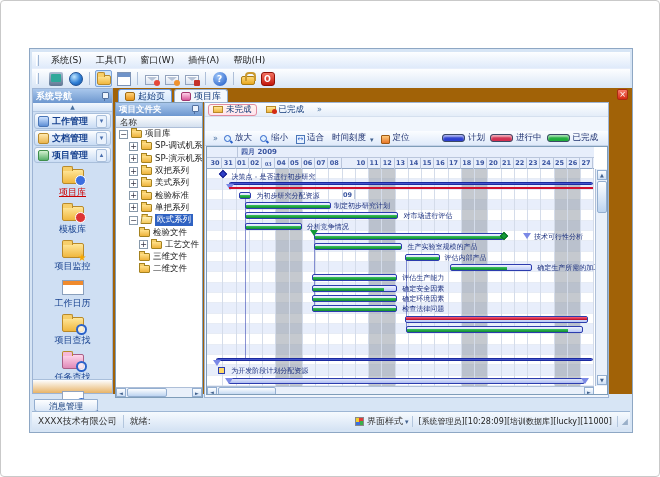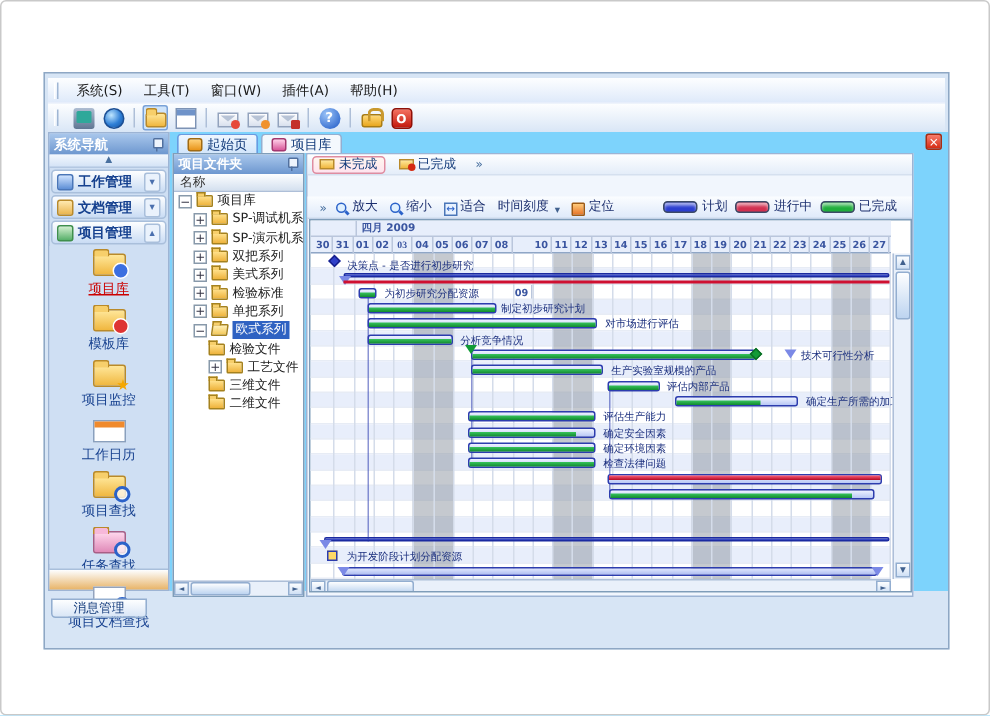--- a/index.html
+++ b/index.html
@@ -28,21 +28,21 @@
 .mail-send-icon::after{content:"";position:absolute;right:-2px;bottom:-2px;width:6px;height:6px;background:#f0922e;border-radius:50%}
 .mail-alert-icon::after{content:"";position:absolute;right:-2px;bottom:-2px;width:6px;height:6px;background:#c4322a;border-radius:1px}
 .help-icon{border-radius:50%;background:radial-gradient(circle at 35% 30%,#9cc4f8,#1a56c4);color:#fff;font-size:9px;font-weight:bold;text-align:center;line-height:14px}
 .help-icon::after{content:"?"}
 .lock-icon{background:linear-gradient(#ffd978,#e8a71f);border:1px solid #a87c14;border-radius:2px;height:9px;margin-top:4px}
 .lock-icon::before{content:"";position:absolute;left:3px;top:-5px;width:7px;height:7px;border:2px solid #c99узнать}
 .lock-icon::before{content:"";position:absolute;left:3px;top:-5px;width:7px;height:7px;border:2px solid #c9992e;border-bottom:none;border-radius:4px 4px 0 0}
 .shutdown-icon{background:linear-gradient(#f47262,#c3170b);border:1px solid #8f1007;border-radius:3px;color:#fff;font-size:8px;font-weight:bold;text-align:center;line-height:13px}
 .shutdown-icon::after{content:"O"}
 
-#workspace{position:absolute;left:2px;top:39px;width:600px;height:306px;background:#7dd3fc}
+#workspace{position:absolute;left:2px;top:39px;width:600px;height:306px;background:#a16207}
 
 #nav{position:absolute;left:0;top:0;width:81px;height:306px;background:#cfdff3;border:1px solid #9db4d4;display:flex;flex-direction:column}
 #nav-header{height:14px;background:linear-gradient(#a9c7ec,#6d97cf);color:#fff;font-size:9px;font-weight:bold;display:flex;align-items:center;justify-content:space-between;padding:0 3px;flex:none}
 .pin{width:8px;height:9px;position:relative;flex:none}
 .pin::before{content:"";position:absolute;left:1px;top:0;width:5px;height:5px;background:#eef4fc;border:1px solid #51709f;border-radius:1px}
 .pin::after{content:"";position:absolute;left:3px;top:6px;width:1px;height:3px;background:#51709f}
 #nav-up{height:9px;background:linear-gradient(#f3f8fe,#d4e3f6);border-bottom:1px solid #b4c8e2;color:#49709f;font-size:6px;text-align:center;line-height:8px;flex:none}
 .nav-grp{height:16px;background:linear-gradient(#fdfeff,#c9dcf4);border:1px solid #a9bfdb;border-radius:3px;margin:1px;display:flex;align-items:center;gap:3px;padding:0 3px;font-size:9px;color:#16418f;font-weight:bold;flex:none}
 .nav-grp .chev{margin-left:auto;font-size:7px;color:#4a6fae;border:1px solid #a9bfdb;border-radius:2px;background:#eaf2fc;width:11px;text-align:center;line-height:11px}
 .gico{width:11px;height:11px;border-radius:2px;flex:none}
@@ -564,14 +564,25 @@
           <div id="ghscroll">
             <div class="hs-arrow" style="left:0">◄</div>
             <div class="hs-thumb" style="left:11px;width:58px"></div>
             <div class="hs-arrow" style="right:0">►</div>
           </div>
         </div>
       </div>
     </div>
 
     <div id="msgtab">消息管理</div>
+    <div id="statusbar">
+      <span class="sb-cell">XXXX技术有限公司</span>
+      <span class="sb-sep"></span>
+      <span class="sb-cell">就绪:</span>
+      <span id="sb-style">
+        <span class="style-icon"></span>
+        <span class="caret">界面样式</span>
+      </span>
+      <span id="sb-session">[系统管理员][10:28:09][培训数据库][lucky][11000]</span>
+      <span class="gripper">◢</span>
+    </div>
   </div>
 </div>
 
 </body></html>

